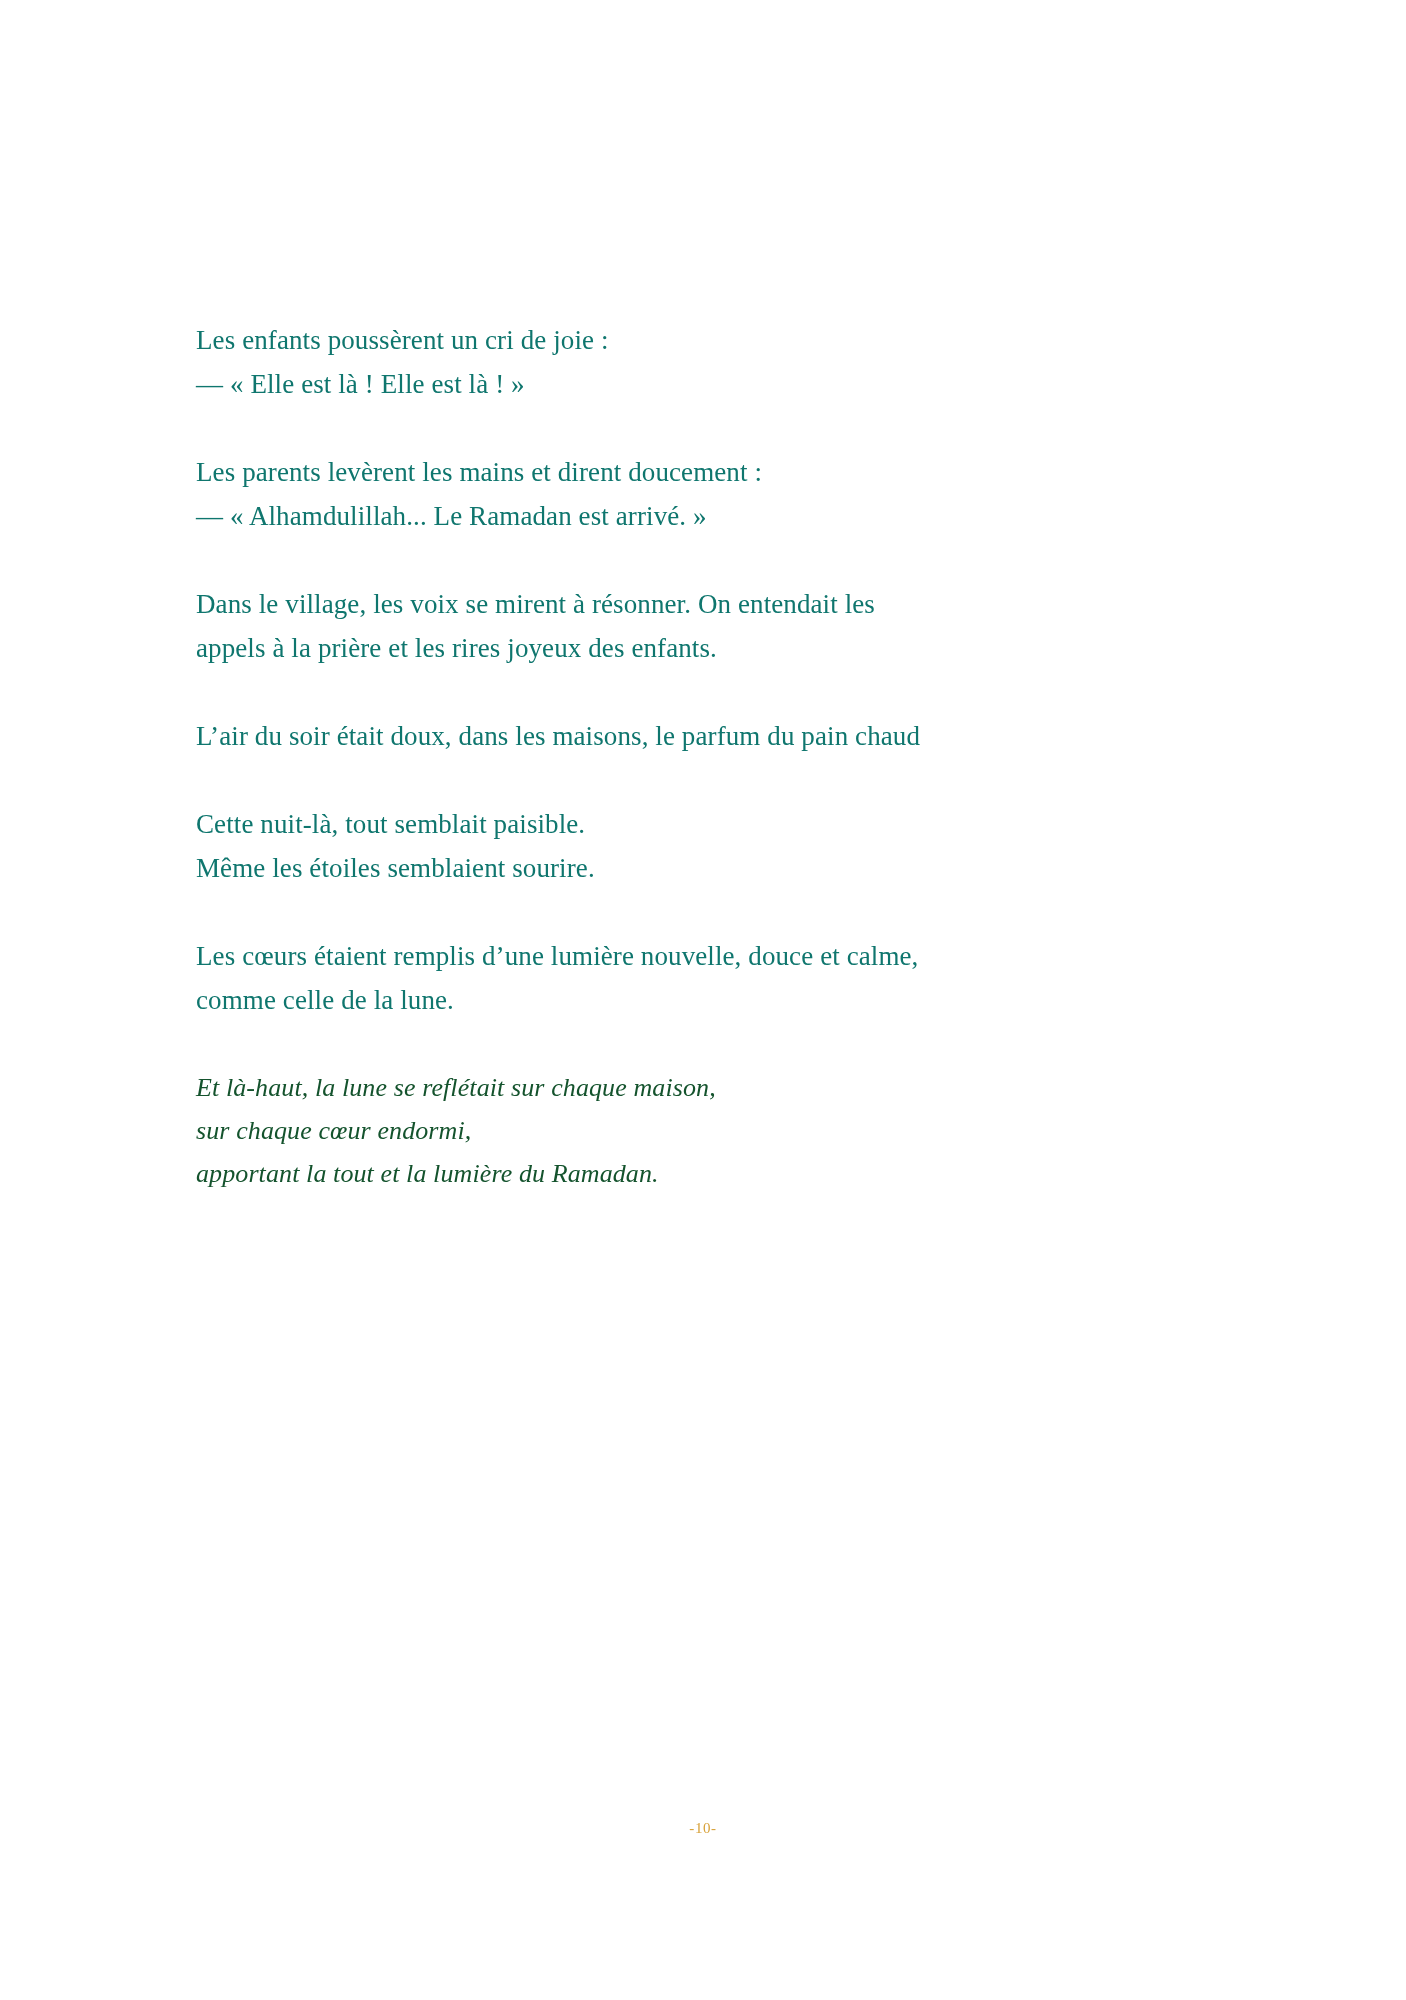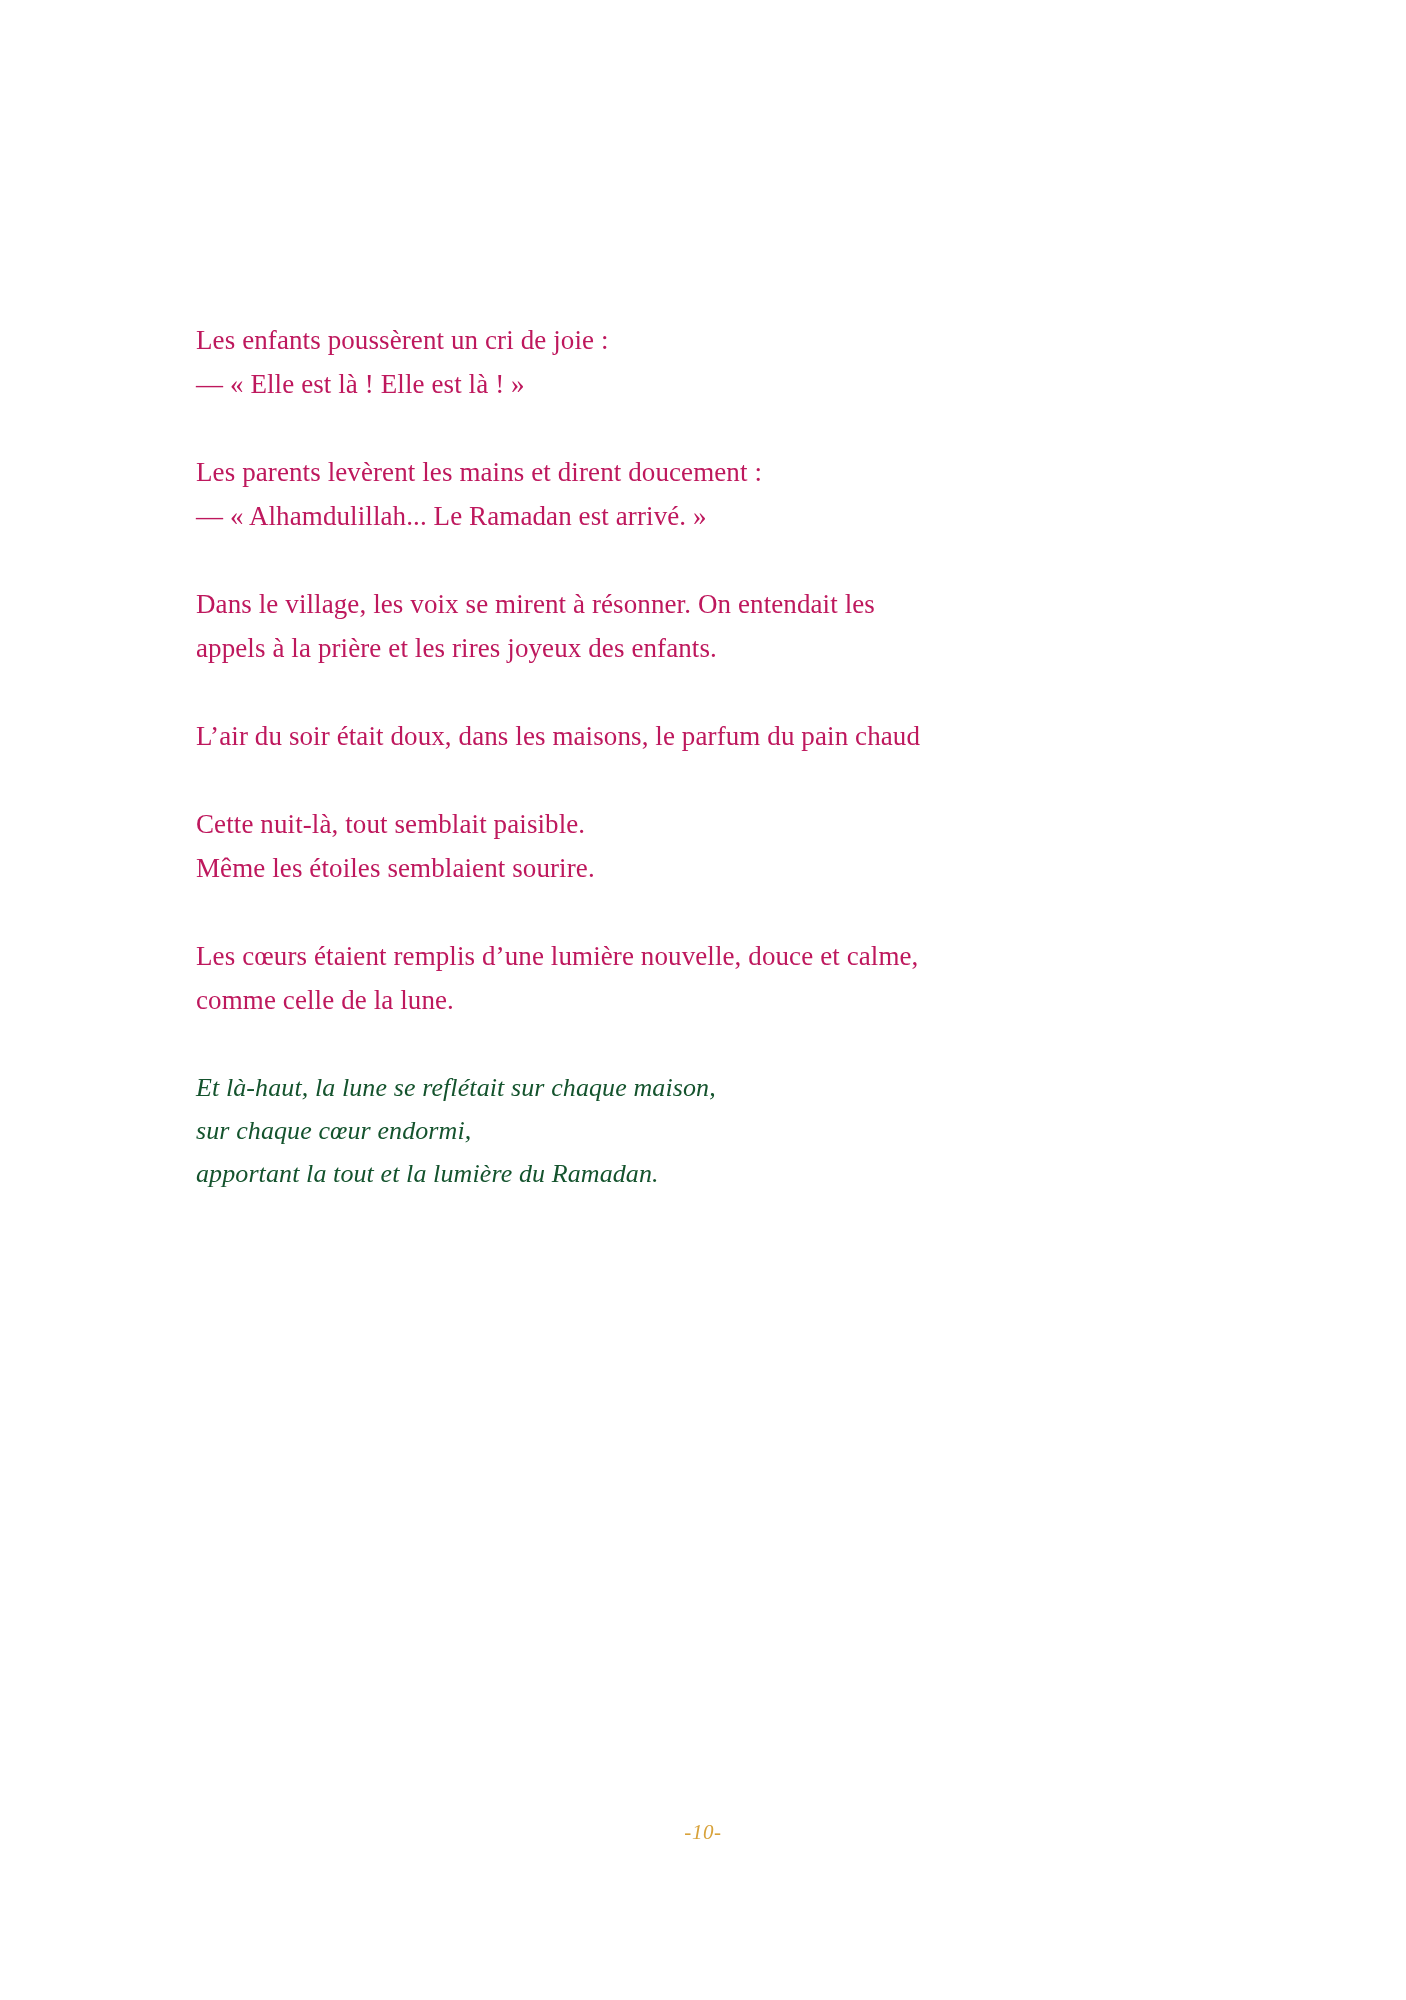--- a/index.html
+++ b/index.html
@@ -19,21 +19,21 @@
   }
   .content {
     position: absolute;
     left: 196px;
     top: 318px;
     width: 980px;
   }
   .para {
     font-size: 27px;
     line-height: 44px;
-    color: #be185d;
+    color: #0f766e;
     margin: 0 0 44px 0;
     letter-spacing: 0.1px;
   }
   .para:last-child {
     margin-bottom: 0;
   }
   .para .ln {
     display: block;
     white-space: pre-wrap;
   }
@@ -43,24 +43,23 @@
     line-height: 43px;
     color: #14532d;
   }
   .folio {
     position: absolute;
     left: 0;
     right: 0;
     top: 1820px;
     text-align: center;
     font-family: "Liberation Serif", serif;
-    font-size: 21px;
+    font-size: 15px;
     color: #d8a23a;
     letter-spacing: 0.6px;
-    font-style: italic;
   }
 </style>
 </head>
 <body>
 
 <div class="page">
 
   <div class="content">
 
     <p class="para">

